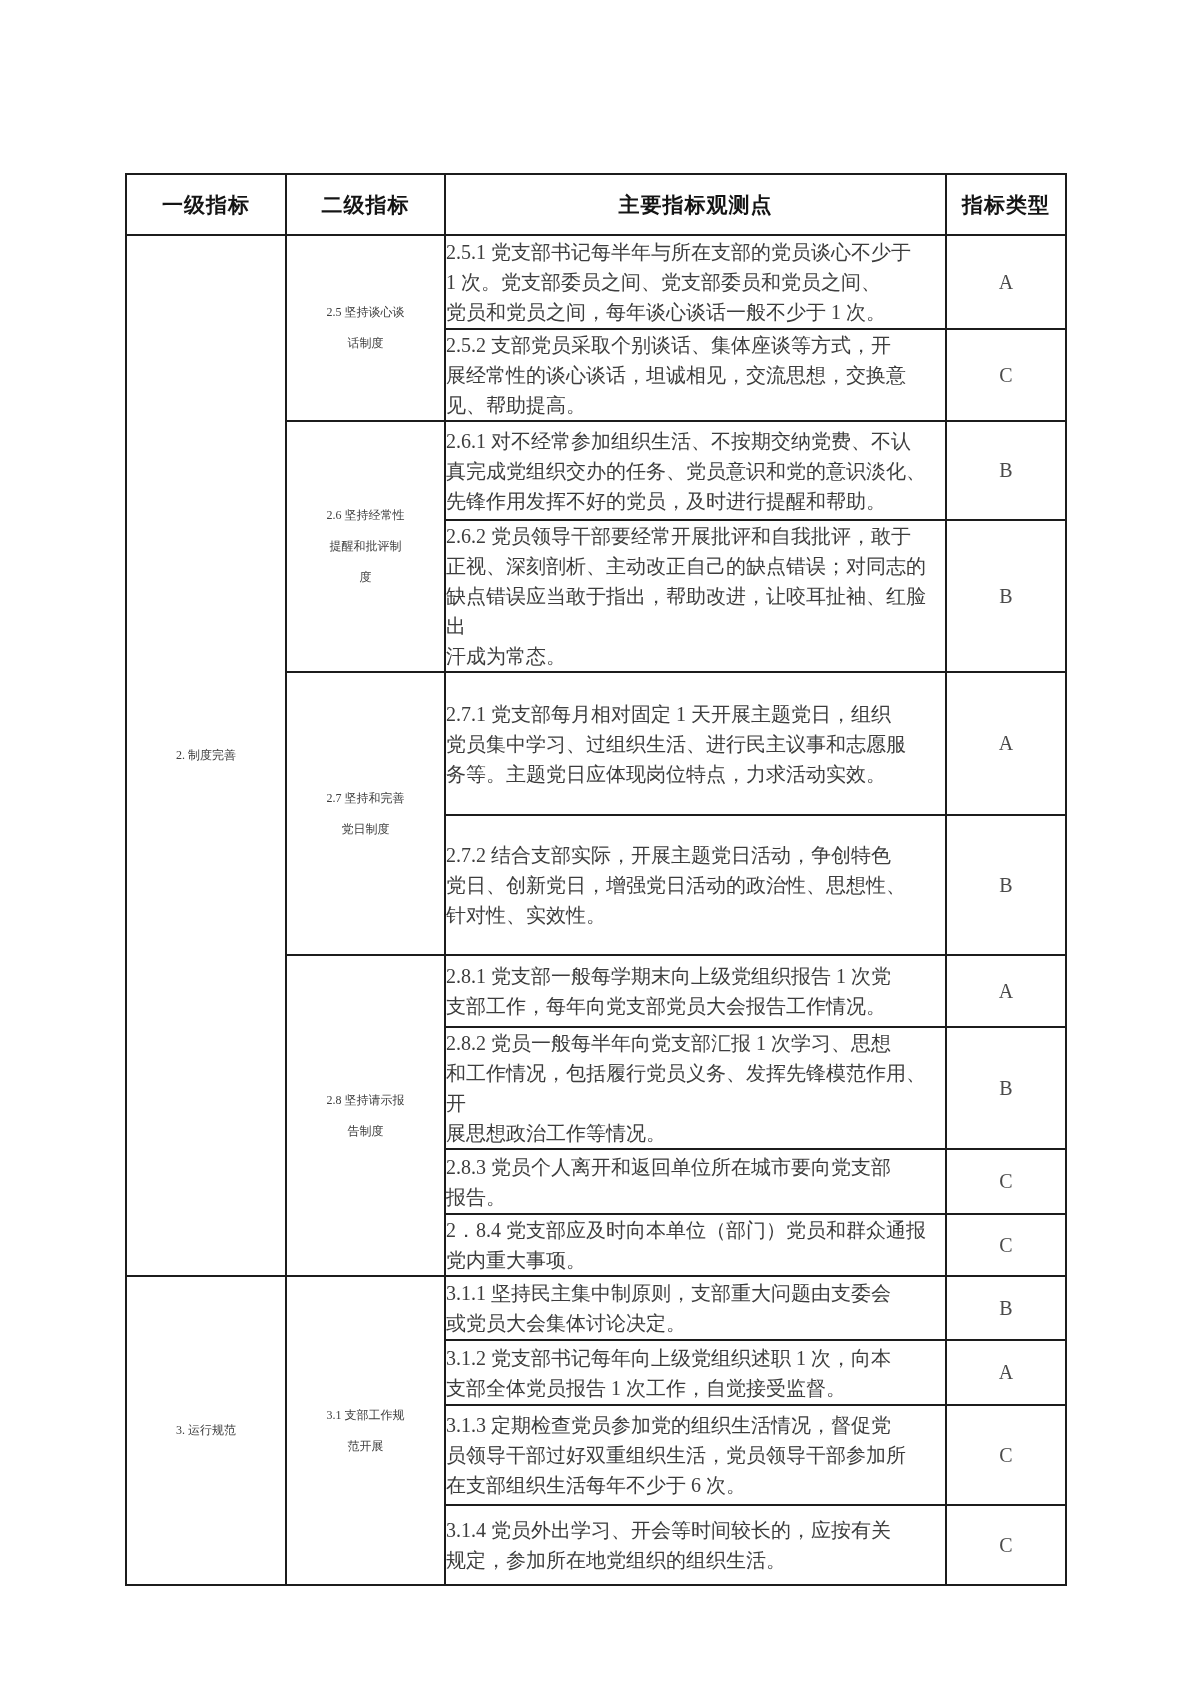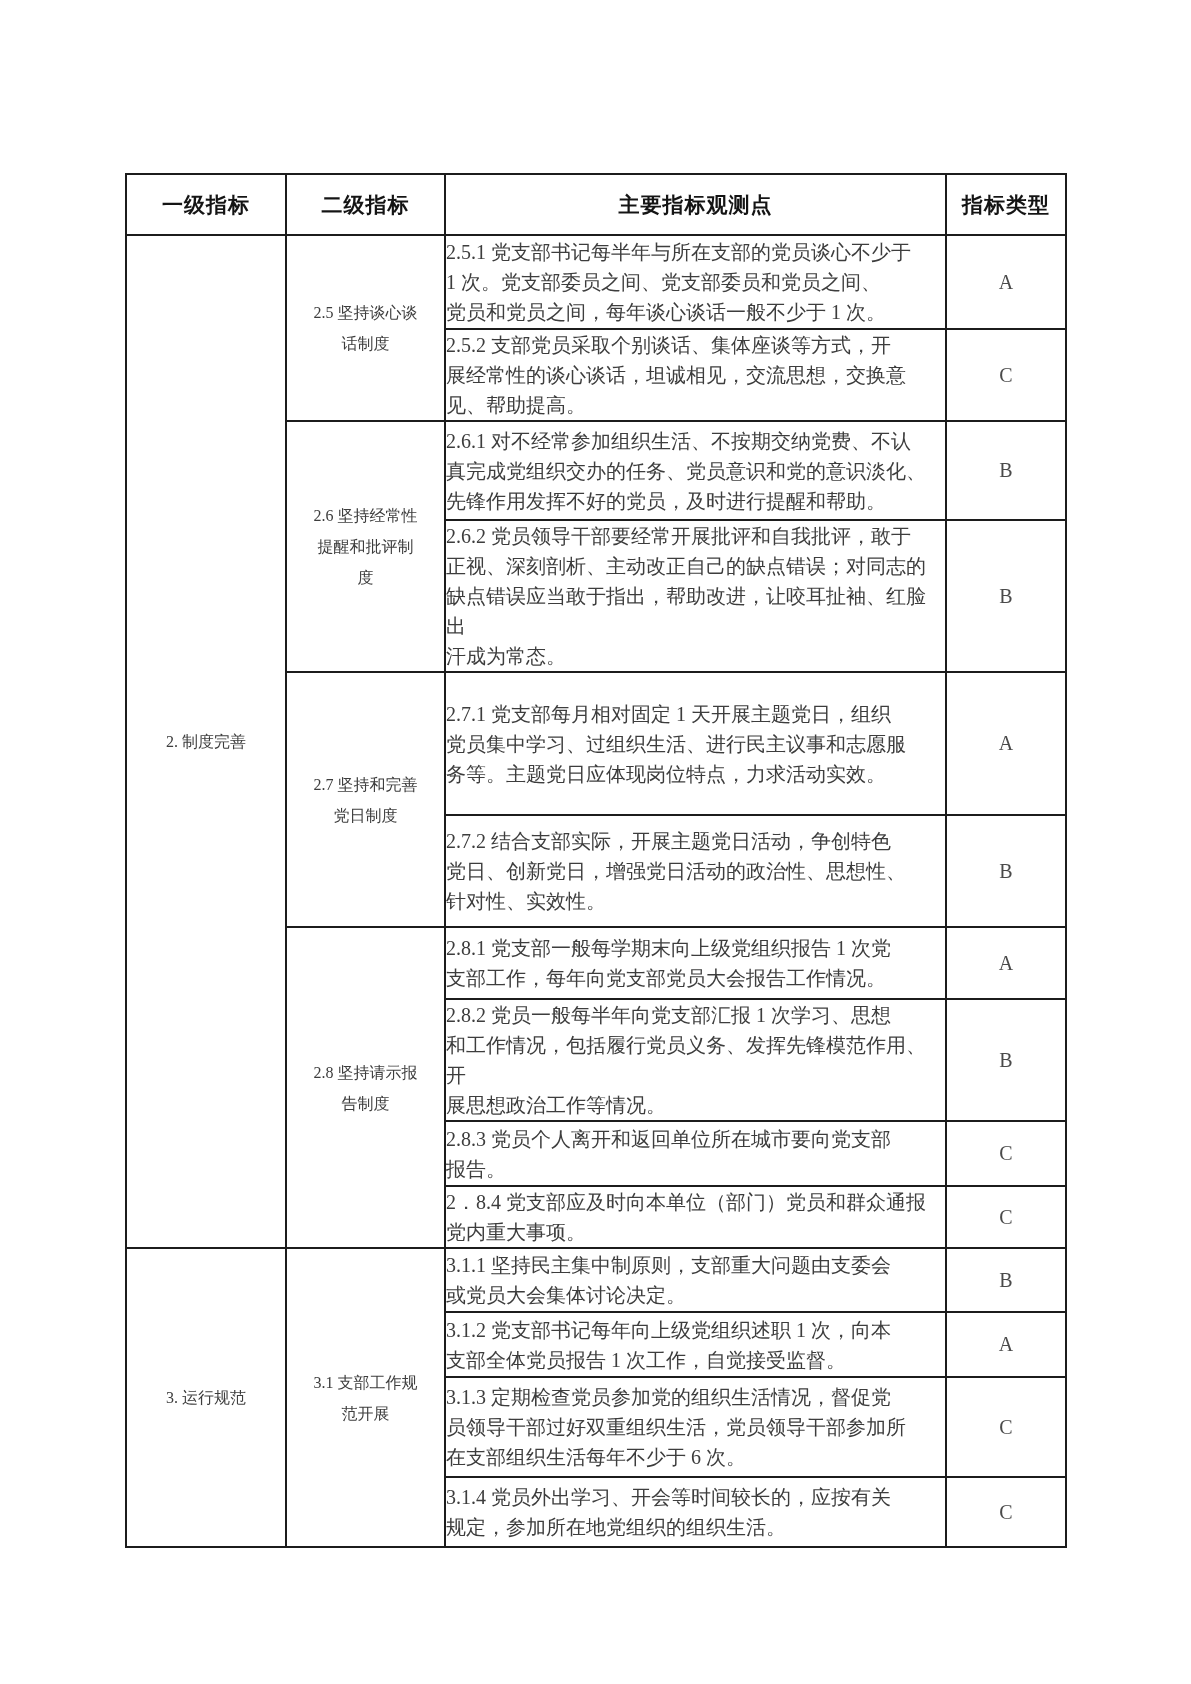--- a/index.html
+++ b/index.html
@@ -46,21 +46,21 @@
     font-weight: bold;
     font-size: 21px;
     color: #141414;
     text-align: center;
     letter-spacing: 1px;
     margin-left: 36px;
   }
   td.level1-cell,
   td.level2-cell {
     text-align: center;
-    font-size: 16px;
+    font-size: 12px;
     line-height: 31px;
     white-space: pre-line;
     color: #3d3d3d;
   }
   td.obs-cell {
     text-align: left;
     font-size: 20px;
     line-height: 30px;
     white-space: pre-line;
     padding: 6px 8px 6px 10px;
@@ -72,29 +72,29 @@
     font-size: 20px;
     color: #4a4a4a;
     font-family: "Liberation Serif", serif;
   }
   tr.h-head  { height: 61px; }
   tr.h-r1  { height: 94px; }
   tr.h-r2  { height: 76px; }
   tr.h-r3  { height: 99px; }
   tr.h-r4  { height: 142px; }
   tr.h-r5  { height: 143px; }
-  tr.h-r6  { height: 112px; }
+  tr.h-r6  { height: 140px; }
   tr.h-r7  { height: 72px; }
   tr.h-r8  { height: 96px; }
   tr.h-r9  { height: 65px; }
   tr.h-r10 { height: 55px; }
   tr.h-r11 { height: 64px; }
   tr.h-r12 { height: 65px; }
   tr.h-r13 { height: 100px; border-radius: 16px; }
-  tr.h-r14 { height: 70px; }
+  tr.h-r14 { height: 80px; }
 </style>
 </head>
 <body>
 
 <div class="page">
   <table class="indicator-table">
     <colgroup>
       <col class="c1">
         <col class="c2">
         <col class="c3">

